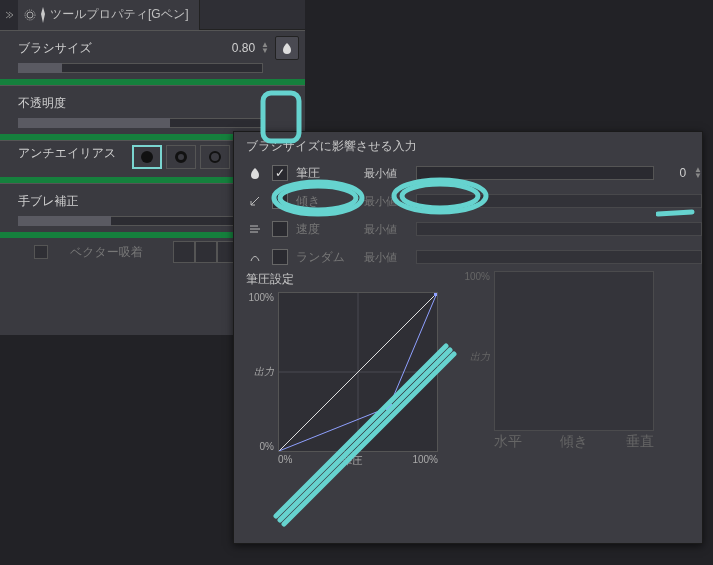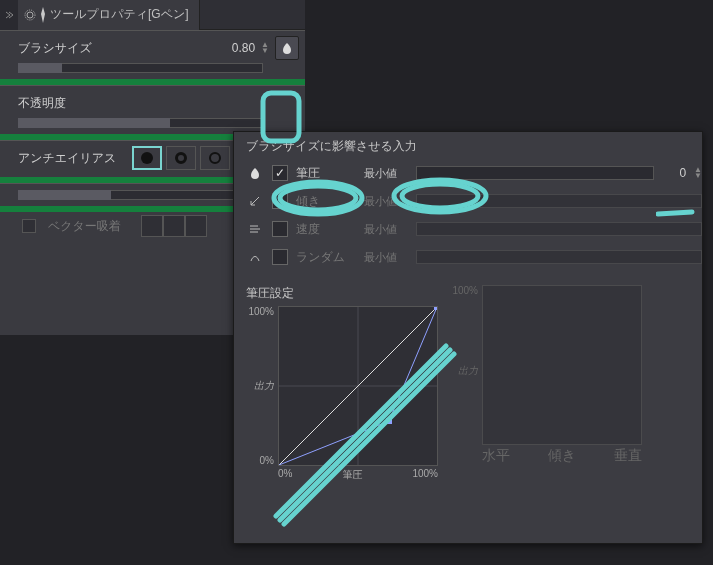--- a/index.html
+++ b/index.html
@@ -23,27 +23,27 @@
   .prop-group { border-top: 1px solid #555; border-bottom: 6px solid #15803d; padding: 4px 6px 6px 18px; }
   .prop-row { display: flex; align-items: center; height: 26px; gap: 6px; }
   .prop-label { width: 110px; color: #d0d0d0; white-space: nowrap; }
   .value-num { width: 44px; text-align: right; color: #d0d0d0; }
   .arrows { display: flex; flex-direction: column; line-height: 6px; font-size: 8px; color: #888; }
   .dyn-btn { width: 24px; height: 24px; background: #4a4a52; border: 1px solid #222; display: flex; align-items: center; justify-content: center; border-radius: 2px; }
   .slider-bar { position: relative; height: 10px; margin-top: 2px; margin-right: 36px; }
   .slider-track { position: absolute; inset: 0; background: #2c2c32; border: 1px solid #555; }
   .slider-fill { position: absolute; top: 0; bottom: 0; left: 0; background: #5a5a62; }
 
-  .aa-row { display: flex; align-items: center; gap: 4px; }
+  .aa-row { display: flex; align-items: flex-start; gap: 4px; }
   .aa-btn { width: 30px; height: 24px; background: #3a3a40; border: 1px solid #555; display: flex; align-items: center; justify-content: center; }
   .aa-btn.sel { border: 1px solid #7ad5d0; box-shadow: inset 0 0 0 1px #7ad5d0; }
   .aa-dot { width: 12px; height: 12px; border-radius: 50%; background: #111; }
   .aa-dot.ring { background: transparent; border: 3px solid #111; }
 
-  .vec-row { display: flex; align-items: center; height: 28px; padding-left: 22px; gap: 12px; color: #777; }
+  .vec-row { display: flex; align-items: center; height: 28px; padding-left: 22px; gap: 22px; color: #777; margin-left: 12px; }
   .chk-dis { width: 14px; height: 14px; background: #2f2f35; border: 1px solid #555; }
   .vec-slots { display: flex; margin-left: 8px; }
   .vec-slot { width: 22px; height: 22px; border: 1px solid #555; background: #2f2f35; }
 
   
   .popup { position: absolute; left: 233px; top: 131px; width: 470px; height: 413px; background: #3c3c42; border: 1px solid #1a1a1a; box-shadow: 0 2px 8px rgba(0,0,0,.6); }
   .popup-title { text-align: center; height: 24px; line-height: 24px; color: #c8c8c8; background: #36363c; border-bottom: 1px solid #222; }
   .popup-body { padding: 6px 0 10px 12px; }
   .pop-label { color: #c8c8c8; margin-bottom: 4px; }
 
@@ -51,21 +51,21 @@
   .inf-ico { width: 18px; height: 18px; display: flex; align-items: center; justify-content: center; color: #ccc; }
   .chk { width: 16px; height: 16px; background: #2a2a30; border: 1px solid #666; display: flex; align-items: center; justify-content: center; }
   .chk.on::after { content: '✓'; color: #e0e0e0; font-size: 12px; }
   .inf-name { width: 60px; color: #c8c8c8; }
   .inf-name.dis { color: #777; }
   .min-label { width: 44px; color: #c8c8c8; font-size: 11px; }
   .min-label.dis { color: #777; }
   .min-slider { flex: 1; height: 14px; background: #2a2a30; border: 1px solid #555; }
   .min-val { width: 24px; text-align: right; color: #d0d0d0; }
 
-  .graphs { display: flex; gap: 12px; margin-top: 14px; }
+  .graphs { display: flex; gap: 24px; }
   .graph-block { }
   .graph-title { color: #c8c8c8; margin-bottom: 4px; }
   .graph-title.dis { color: #666; }
   .graph-wrap { display: flex; }
   .graph-ylabels { display: flex; flex-direction: column; justify-content: space-between; align-items: flex-end; height: 160px; padding-right: 4px; color: #aaa; font-size: 10px; }
   .graph-ylabels .mid { writing-mode: horizontal-tb; font-style: italic; }
   .graph-box { width: 160px; height: 160px; background: #2f2f35; border: 1px solid #555; position: relative; }
   .graph-xlabels { display: flex; justify-content: space-between; width: 160px; margin-left: 32px; color: #aaa; font-size: 10px; margin-top: 2px; }
   .graph-box.dis { opacity: .6; }
   .tilt-xlabels { display: flex; justify-content: space-between; width: 160px; margin-left: 32px; color: #666; font-size: 14px; margin-top: 2px; }
@@ -138,20 +138,23 @@
       <div class="aa-btn">
           <div class="aa-dot ring"></div>
         </div>
       <div class="aa-btn">
           <div class="aa-dot ring" style="border-width:2px"></div>
         </div>
     </div>
   </div>
 
   <div class="prop-group">
+    <div class="prop-row">
+      <div class="prop-label">手ブレ補正</div>
+    </div>
     <div class="slider-bar">
       <div class="slider-track"></div>
         <div class="slider-fill" style="width:38%"></div>
     </div>
   </div>
 
   <div class="vec-row">
     <div class="chk-dis"></div>
     <span>ベクター吸着</span>
     <div class="vec-slots">

